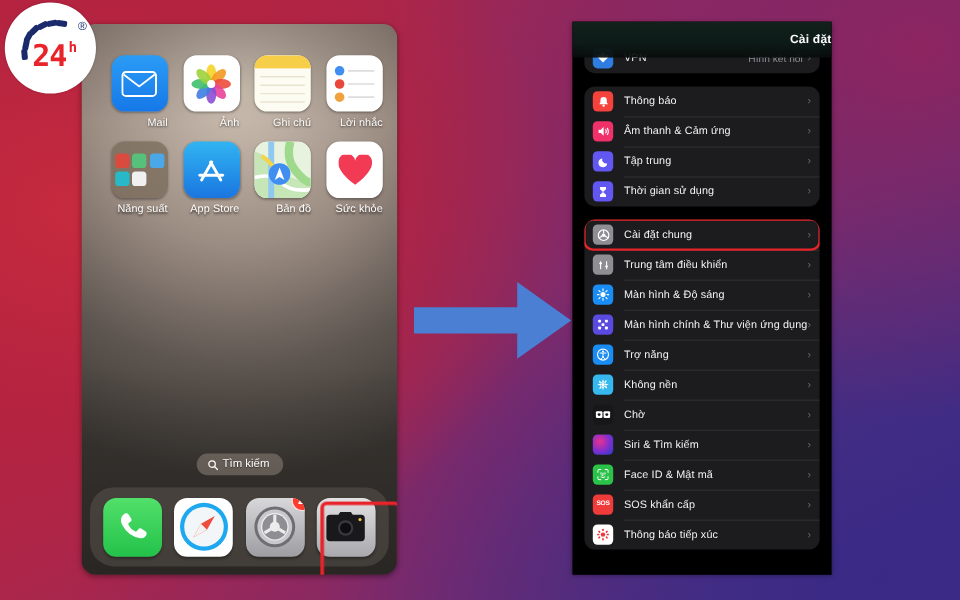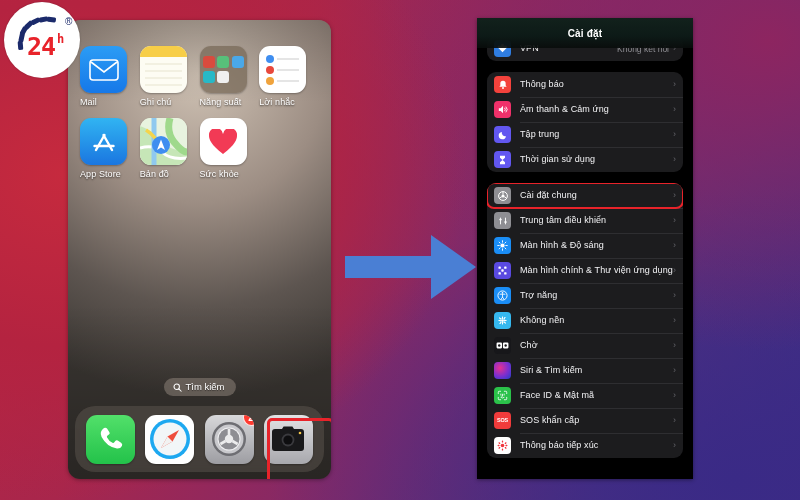--- a/index.html
+++ b/index.html
@@ -36,21 +36,21 @@
   #phone::after{
     content:""; position:absolute; inset:0;
     background:linear-gradient(180deg, rgba(0,0,0,.18) 0%, rgba(0,0,0,0) 18%, rgba(0,0,0,0) 62%, rgba(0,0,0,.30) 100%);
     pointer-events:none;
   }
   .grid {
     position:absolute; left:0; right:0; top:26px;
     display:grid; grid-template-columns:repeat(4,1fr);
     row-gap:11px; padding:0 12px; z-index:2;
   }
-  .app { display:flex; flex-direction:column; align-items:flex-start; }
+  .app { display:flex; flex-direction:column; align-items:flex-end; }
   .appicon {
     width:47px; height:47px; border-radius:11px; position:relative;
     box-shadow:0 1px 2px rgba(0,0,0,.30);
     display:flex; align-items:center; justify-content:center; overflow:hidden;
   }
   .applabel {
     margin-top:4px; font-size:9px; color:#fff; text-shadow:0 1px 2px rgba(0,0,0,.7);
     white-space:nowrap; letter-spacing:.1px;
   }
 
@@ -88,21 +88,21 @@
 
   
   #settings {
     position:absolute; left:477px; top:18px; width:216px; height:461px;
     background:#000; overflow:hidden;
     box-shadow:0 1px 4px rgba(0,0,0,.4);
   }
   #navbar {
     position:absolute; left:0; right:0; top:0; height:30px; z-index:8;
     background:linear-gradient(180deg,#12211c 0%, #0d1a17 60%, rgba(8,12,11,.92) 100%);
-    display:flex; align-items:center; justify-content:center;
+    display:flex; align-items:center; justify-content:flex-end;
   }
   #navbar .title { font-size:10px; color:#fff; font-weight:bold; letter-spacing:.2px; }
   #slist { position:absolute; left:0; right:0; top:0; bottom:0; padding:22px 10px 4px 10px; }
   .group { background:#1c1c1e; border-radius:9px; overflow:hidden; margin-bottom:11px; }
   .row {
     display:flex; align-items:center; min-height:24px; padding:4px 7px 4px 7px;
     position:relative;
   }
   .row + .row::before {
     content:""; position:absolute; left:33px; right:0; top:0; height:1px;
@@ -146,62 +146,82 @@
     <div class="app">
       <div class="appicon" style="background:linear-gradient(180deg,#2b9cf5,#1678e8);">
         <svg width="30" height="22" viewBox="0 0 30 22">
             <rect x="1" y="1" width="28" height="20" rx="3" fill="none" stroke="#fff" stroke-width="1.6"></rect>
             <path d="M2 3 L15 13 L28 3" fill="none" stroke="#fff" stroke-width="1.6"></path>
           </svg>
       </div>
       <div class="applabel">Mail</div>
     </div>
 
+    <div class="app">
+      <div class="appicon" style="background:#fff;">
+        <svg width="40" height="40" viewBox="0 0 40 40">
+          <g transform="translate(20,20)">
+            <g fill-opacity=".9">
+              <ellipse cx="0" cy="-8.5" rx="4.2" ry="8" fill="#f5d327"></ellipse>
+              <ellipse cx="0" cy="-8.5" rx="4.2" ry="8" fill="#f39a21" transform="rotate(45)"></ellipse>
+              <ellipse cx="0" cy="-8.5" rx="4.2" ry="8" fill="#ec4b3c" transform="rotate(90)"></ellipse>
+              <ellipse cx="0" cy="-8.5" rx="4.2" ry="8" fill="#e8449a" transform="rotate(135)"></ellipse>
+              <ellipse cx="0" cy="-8.5" rx="4.2" ry="8" fill="#8a4fd4" transform="rotate(180)"></ellipse>
+              <ellipse cx="0" cy="-8.5" rx="4.2" ry="8" fill="#3f7ee0" transform="rotate(225)"></ellipse>
+              <ellipse cx="0" cy="-8.5" rx="4.2" ry="8" fill="#3fbf6e" transform="rotate(270)"></ellipse>
+              <ellipse cx="0" cy="-8.5" rx="4.2" ry="8" fill="#9ed23c" transform="rotate(315)"></ellipse>
+            </g>
+            <circle r="3.4" fill="#fff"></circle>
+          </g>
+        </svg>
+      </div>
+      <div class="applabel">Ảnh</div>
+    </div>
 
     <div class="app">
       <div class="appicon" style="background:#fdfcf3;">
         <svg width="47" height="47" viewBox="0 0 47 47">
           <rect x="0" y="0" width="47" height="11" fill="#f7ce48"></rect>
           <g stroke="#e8e3cf" stroke-width="1.2">
             <line x1="5" y1="18" x2="42" y2="18"></line>
               <line x1="5" y1="25" x2="42" y2="25"></line>
             <line x1="5" y1="32" x2="42" y2="32"></line>
               <line x1="5" y1="39" x2="42" y2="39"></line>
           </g>
         </svg>
       </div>
       <div class="applabel">Ghi chú</div>
     </div>
 
     <div class="app">
+      <div class="appicon" style="background:#fff;">
+        <svg width="40" height="32" viewBox="0 0 40 32">
+          <circle cx="7" cy="5" r="4" fill="#3f8ef0"></circle>
+            <line x1="14" y1="5" x2="36" y2="5" stroke="#ddd" stroke-width="1.4"></line>
+          <circle cx="7" cy="16" r="4" fill="#e8483c"></circle>
+            <line x1="14" y1="16" x2="36" y2="16" stroke="#ddd" stroke-width="1.4"></line>
+          <circle cx="7" cy="27" r="4" fill="#f0a33c"></circle>
+            <line x1="14" y1="27" x2="36" y2="27" stroke="#ddd" stroke-width="1.4"></line>
+        </svg>
+      </div>
+      <div class="applabel">Lời nhắc</div>
+    </div>
+
+    <div class="app">
       <div class="appicon" style="background:rgba(120,105,88,.75);">
         <div style="display:grid;grid-template-columns:repeat(3,12px);grid-template-rows:repeat(2,12px);gap:2.5px;">
           <div style="background:#d94b3e;border-radius:3px;"></div>
           <div style="background:#57c07a;border-radius:3px;"></div>
           <div style="background:#4aa8e8;border-radius:3px;"></div>
           <div style="background:#27b9c7;border-radius:3px;"></div>
           <div style="background:#f0f0f0;border-radius:3px;"></div>
           <div style="background:transparent;"></div>
         </div>
       </div>
       <div class="applabel">Năng suất</div>
-    </div>
-
-    <div class="app">
-      <div class="appicon" style="background:#fff;">
-        <svg width="40" height="32" viewBox="0 0 40 32">
-          <circle cx="7" cy="5" r="4" fill="#3f8ef0"></circle>
-            <line x1="14" y1="5" x2="36" y2="5" stroke="#ddd" stroke-width="1.4"></line>
-          <circle cx="7" cy="16" r="4" fill="#e8483c"></circle>
-            <line x1="14" y1="16" x2="36" y2="16" stroke="#ddd" stroke-width="1.4"></line>
-          <circle cx="7" cy="27" r="4" fill="#f0a33c"></circle>
-            <line x1="14" y1="27" x2="36" y2="27" stroke="#ddd" stroke-width="1.4"></line>
-        </svg>
-      </div>
-      <div class="applabel">Lời nhắc</div>
     </div>
 
 
 
 
     <div class="app">
       <div class="appicon" style="background:linear-gradient(180deg,#31b4f2,#1a76e0);">
         <svg width="32" height="32" viewBox="0 0 32 32">
           <g stroke="#fff" stroke-width="2.4" stroke-linecap="round" fill="none">
             <path d="M8 24 L16.5 9"></path>
@@ -315,21 +335,21 @@
 
     <div class="group clipped">
       <div class="row">
         <span class="sicon" style="background:#2f7de1;">
           <svg width="11" height="11" viewBox="0 0 12 12">
               <path d="M1 3h10v2l-5 5-5-5z" fill="#fff"></path>
               <rect x="4.6" y="1" width="2.8" height="2.4" fill="#fff"></rect>
             </svg>
         </span>
         <span class="slabel">VPN</span>
-        <span class="sval">Không kết nối</span>
+        <span class="sval">Hình kết nối</span>
         <span class="chev">›</span>
       </div>
     </div>
 
     <div class="group">
 
       <div class="row">
         <span class="sicon" style="background:#f4423c;">
           <svg width="10" height="10" viewBox="0 0 12 12">
               <path d="M6 1a3.2 3.2 0 0 0-3.2 3.2v2.3L1.6 8.2h8.8L9.2 6.5V4.2A3.2 3.2 0 0 0 6 1z" fill="#fff"></path>

